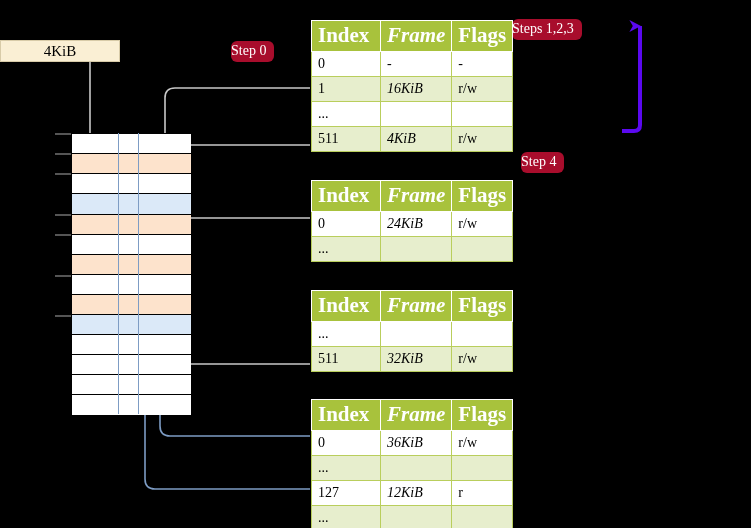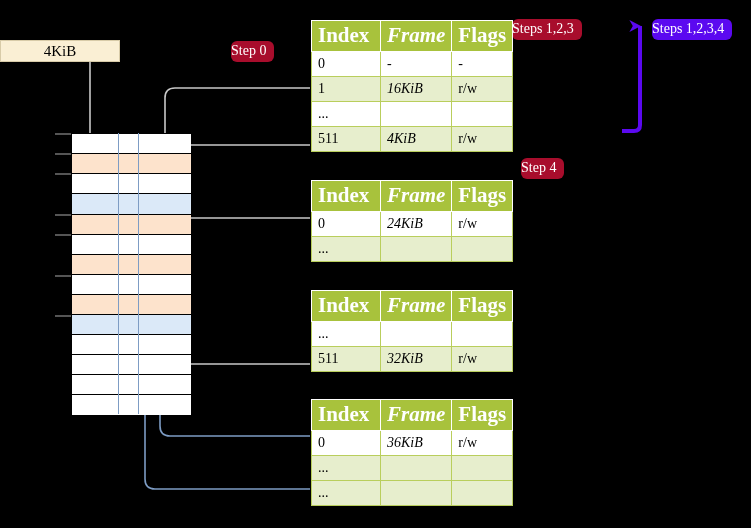--- a/index.html
+++ b/index.html
@@ -154,22 +154,21 @@
 
     <path d="M 310 489 L 155 489 Q 145 489 145 479 L 145 220" fill="none" stroke="#7d9cc4" stroke-width="1.6" marker-end="url(#ahBlue)"></path>
 
     <path d="M 622 131 L 634 131 Q 640 131 640 125 L 640 26" fill="none" stroke="#5b09f0" stroke-width="4" marker-end="url(#ahPurple)"></path>
   </svg>
 
   <div class="kib-box">4KiB</div>
 
   <div class="badge red" style="left:189px; top:41px;margin-left:42px;">Step 0</div>
   <div class="badge red" style="left:512px; top:19px;">Steps 1,2,3</div>
-  <div class="badge blue" style="left:652px; top:19px;">Steps 1,2,3,4</div>
-  <div class="badge red" style="left:521px; top:158px;">Step 4</div>
+  <div class="badge red" style="left:521px; top:152px;">Step 4</div>
 
   <div class="memcol" id="memcol">
       <div class="memrow" style="top: 0px; height: 20px; background: rgb(255, 255, 255);"></div>
       <div class="memrow" style="top: 20px; height: 20px; background: rgb(253, 227, 204);"></div>
       <div class="memrow" style="top: 40px; height: 20px; background: rgb(255, 255, 255);"></div>
       <div class="memrow" style="top: 60px; height: 21px; background: rgb(219, 233, 248);"></div>
       <div class="memrow" style="top: 81px; height: 20px; background: rgb(253, 227, 204);"></div>
       <div class="memrow" style="top: 101px; height: 20px; background: rgb(255, 255, 255);"></div>
       <div class="memrow" style="top: 121px; height: 20px; background: rgb(253, 227, 204);"></div>
       <div class="memrow" style="top: 141px; height: 20px; background: rgb(255, 255, 255);"></div>
@@ -281,20 +280,25 @@
         <tr>
           <td class="c-index">0</td>
           <td class="c-frame">36KiB</td>
           <td class="c-flags">r/w</td>
         </tr>
         <tr class="alt">
           <td class="c-index">...</td>
           <td class="c-frame"></td>
           <td class="c-flags"></td>
         </tr>
+        <tr>
+          <td class="c-index">127</td>
+          <td class="c-frame">12KiB</td>
+          <td class="c-flags">r</td>
+        </tr>
         <tr class="alt">
           <td class="c-index">...</td>
           <td class="c-frame"></td>
           <td class="c-flags"></td>
         </tr>
       </tbody>
   </table>
 
 </div>
 

